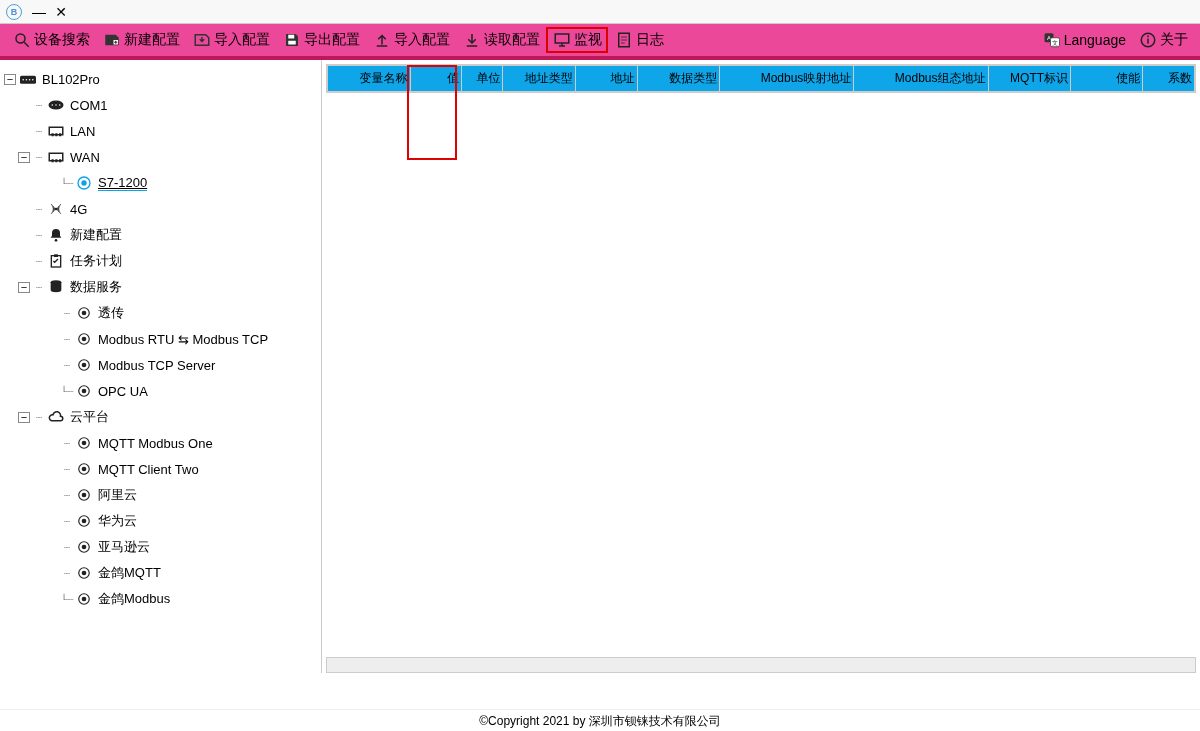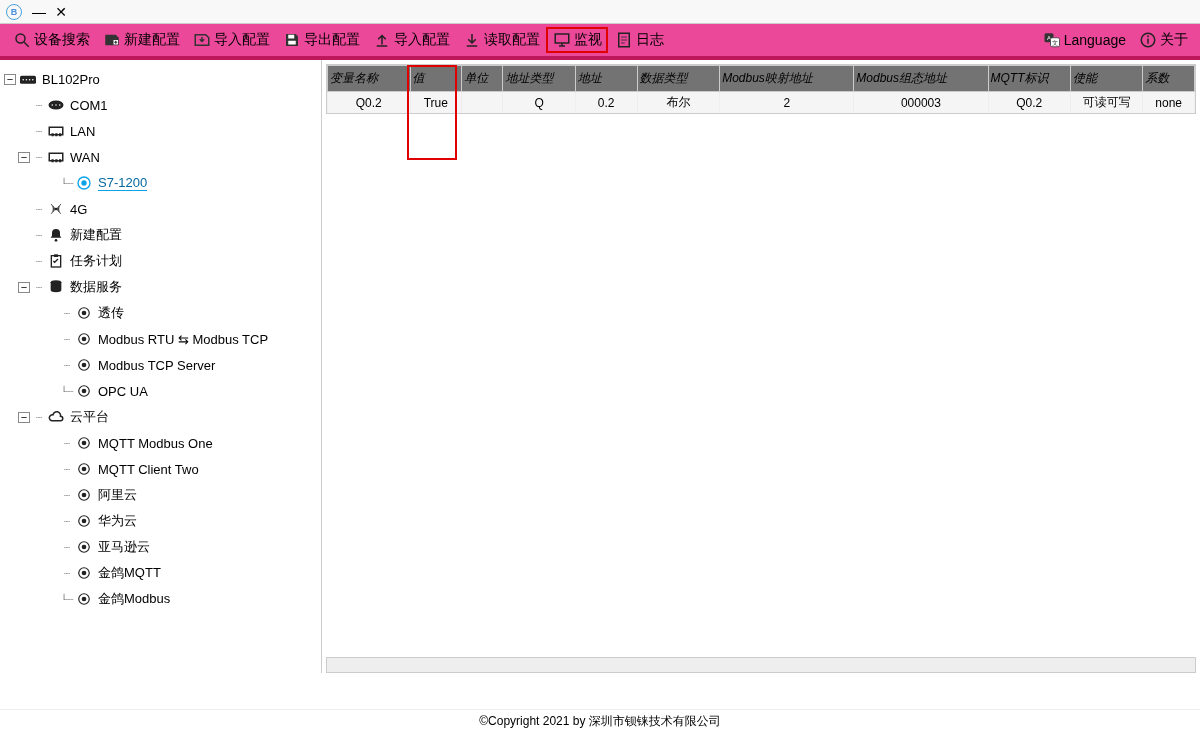--- a/index.html
+++ b/index.html
@@ -9,29 +9,29 @@
 .titlebar .title { flex: 1; }
 .titlebar .wbtn { width: 22px; text-align: center; font-size: 14px; cursor: pointer; }
 .toolbar { height: 36px; display: flex; align-items: center; padding: 0 6px; border-bottom: 4px solid #be185d; background: #ec4899; }
 .tbtn { display: flex; align-items: center; padding: 2px 6px; cursor: pointer; font-size: 14px; white-space: nowrap; }
 .tbtn .ticon { width: 20px; height: 20px; margin-right: 2px; display: flex; align-items: center; justify-content: center; }
 .tspacer { flex: 1; }
 .highlight-red { border: 2px solid #e00000; }
 .content { flex: 1; display: flex; overflow: hidden; }
 .sidebar { width: 322px; border-right: 1px solid #ccc; padding: 6px 4px; overflow-y: auto; }
 .tree-node { display: flex; align-items: center; padding: 4px 0; cursor: pointer; white-space: nowrap; }
-.tree-node.selected .tlabel { color: #0369a1; border-bottom: 1px solid #0aa2e8; }
+.tree-node.selected .tlabel { color: #000000; border-bottom: 1px solid #0aa2e8; text-decoration: underline; }
 .tree-node .toggle { width: 12px; font-size: 11px; text-align: center; border: 1px solid #888; height: 11px; line-height: 9px; margin-right: 2px; }
 .tree-node .dotline { width: 14px; height: 100%; display: flex; align-items: center; justify-content: center; color: #666; font-size: 10px; }
 .tree-node .ticon2 { width: 20px; height: 18px; display: flex; align-items: center; justify-content: center; margin-right: 4px; }
 .tree-node .indent { display: inline-block; }
 .main { flex: 1; display: flex; flex-direction: column; position: relative; }
 .table-wrap { border: 1px solid #ccc; margin: 4px; }
 table { width: 100%; border-collapse: collapse; font-size: 12px; }
-th { border: 1px solid #ccc; padding: 4px 2px; background: #737373; font-weight: normal; text-align: left; font-style: italic; }
+th { border: 1px solid #ccc; padding: 4px 2px; background: #0ea5e9; font-weight: normal; text-align: right; }
 td { border-left: 1px solid #eee; border-right: 1px solid #eee; padding: 2px; text-align: center; }
 tr.sel td { background: #bfe0f5; }
 tr.alt td { background: #f5f5f5; }
 .hint { position: absolute; top: 50%; left: 50%; transform: translate(-50%, -50%); border: 1px solid #aaa; padding: 6px 14px; font-size: 13px; color: #444; background: #f5f5f5; }
 .hscroll { position: absolute; bottom: 0; left: 4px; right: 4px; height: 16px; background: #eee; border: 1px solid #ccc; }
 .footer { height: 22px; text-align: center; font-size: 12px; padding-top: 3px; border-top: 1px solid #eee; margin-top: 36px; }
 .val-highlight { position: absolute; border: 2px solid #e00000; pointer-events: none; }
 svg { display: block; }
 </style>
 </head>
@@ -439,33 +439,20 @@
           <th>地址</th>
           <th>数据类型</th>
           <th>Modbus映射地址</th>
           <th>Modbus组态地址</th>
           <th>MQTT标识</th>
           <th>使能</th>
           <th>系数</th>
         </tr>
           </thead>
         <tbody id="tbody">
-            <tr class="alt">
-              <td>Q0.2</td>
-              <td>True</td>
-              <td></td>
-              <td>Q</td>
-              <td>0.2</td>
-              <td>布尔</td>
-              <td>2</td>
-              <td>000003</td>
-              <td>Q0.2</td>
-              <td>可读可写</td>
-              <td>none</td>
-            </tr>
           </tbody>
       </table>
       <div class="val-highlight" style="left:80px; top:0; width:50px; height:95px;"></div>
     </div>
     <div class="hscroll"></div>
   </div>
 </div>
 
 <div class="footer">©Copyright 2021 by 深圳市钡铼技术有限公司</div>
 

